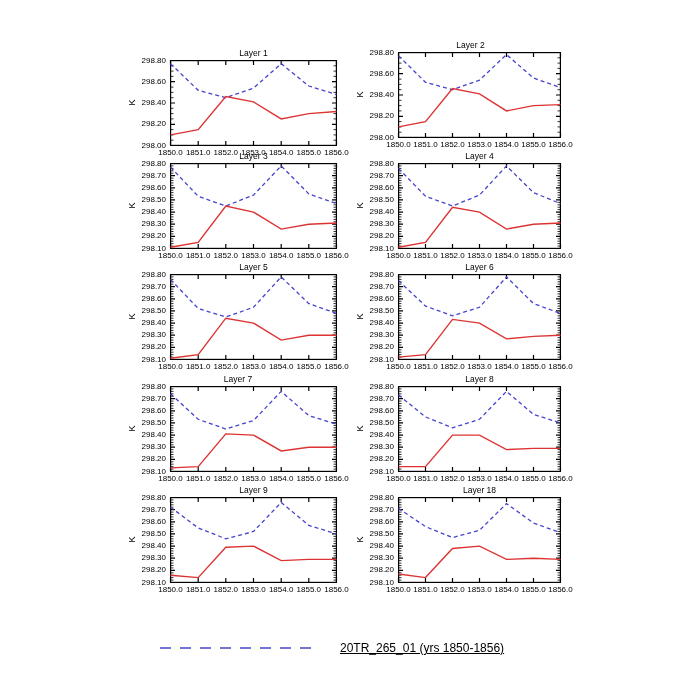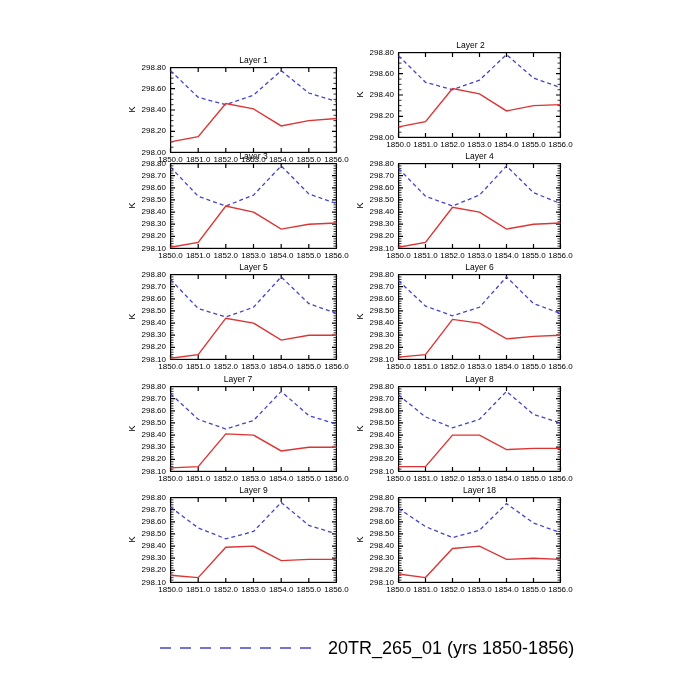--- a/index.html
+++ b/index.html
@@ -10,30 +10,30 @@
   .figure{position:absolute;inset:0;}
   .fig-title{position:absolute;left:223px;top:3px;font-size:17px;line-height:21px;white-space:nowrap;}
   .subplot{position:absolute;}
   .sp-title{position:absolute;left:0;right:0;top:-12px;text-align:center;font-size:8.5px;line-height:10px;}
   .klab{position:absolute;left:-44px;width:12px;text-align:center;font-size:9px;line-height:11px;transform:rotate(-90deg);}
   .ylab{position:absolute;left:-48px;width:44px;text-align:right;font-size:8px;line-height:10px;white-space:nowrap;}
   .xlab{position:absolute;top:88px;width:34px;text-align:center;font-size:8px;line-height:10px;white-space:nowrap;}
   svg.plot{position:absolute;left:0;top:0;overflow:visible;}
   .legend{position:absolute;left:160px;top:639px;}
   .legend-row{display:flex;align-items:center;height:18px;margin-bottom:14px;}
-  .legend-text{margin-left:12px;font-size:18px;white-space:nowrap;}
+  .legend-text{margin-left:24px;font-size:12px;white-space:nowrap;text-decoration:underline;}
 </style>
 </head>
 <body>
 
 <div class="figure">
   <div class="fig-title">
   </div>
   <div id="plots">
-      <div class="subplot" style="left: 170px; top: 67px; width: 167px; height: 86px;">
+      <div class="subplot" style="left: 170px; top: 60px; width: 167px; height: 86px;">
         <div class="sp-title">Layer 1</div>
         <div class="klab" style="top: 37px;">K</div>
         <svg class="plot" width="167" height="86">
           <rect x="0.6" y="0.6" width="165.8" height="84.8" fill="none" stroke="#000000" stroke-width="1.2"></rect>
           <path d="M0.5 1V5M0.5 85V81M28.2 1V5M28.2 85V81M55.8 1V5M55.8 85V81M83.5 1V5M83.5 85V81M111.2 1V5M111.2 85V81M138.8 1V5M138.8 85V81M166.5 1V5M166.5 85V81M1 85.5H5M166 85.5H162M1 64.3H5M166 64.3H162M1 43.0H5M166 43.0H162M1 21.7H5M166 21.7H162M1 0.5H5M166 0.5H162" stroke="#000000" stroke-width="1.2" fill="none"></path>
           <path d="M1 80.2H3.5M166 80.2H163.5M1 74.9H3.5M166 74.9H163.5M1 69.6H3.5M166 69.6H163.5M1 58.9H3.5M166 58.9H163.5M1 53.6H3.5M166 53.6H163.5M1 48.3H3.5M166 48.3H163.5M1 37.7H3.5M166 37.7H163.5M1 32.4H3.5M166 32.4H163.5M1 27.1H3.5M166 27.1H163.5M1 16.4H3.5M166 16.4H163.5M1 11.1H3.5M166 11.1H163.5M1 5.8H3.5M166 5.8H163.5" stroke="#000000" stroke-width="0.8" fill="none"></path>
           <polyline points="0.5,3.7 28.2,30.3 55.8,37.7 83.5,28.1 111.2,3.7 138.8,26.0 166.5,34.5" fill="none" stroke="#4444cc" stroke-width="1.3" stroke-dasharray="4,3"></polyline>
           <polyline points="0.5,74.9 28.2,69.6 55.8,36.6 83.5,41.9 111.2,58.9 138.8,53.6 166.5,51.5" fill="none" stroke="#dd3333" stroke-width="1.4"></polyline>
         </svg>
         <div class="ylab" style="top: 80.5px;">298.00</div>

